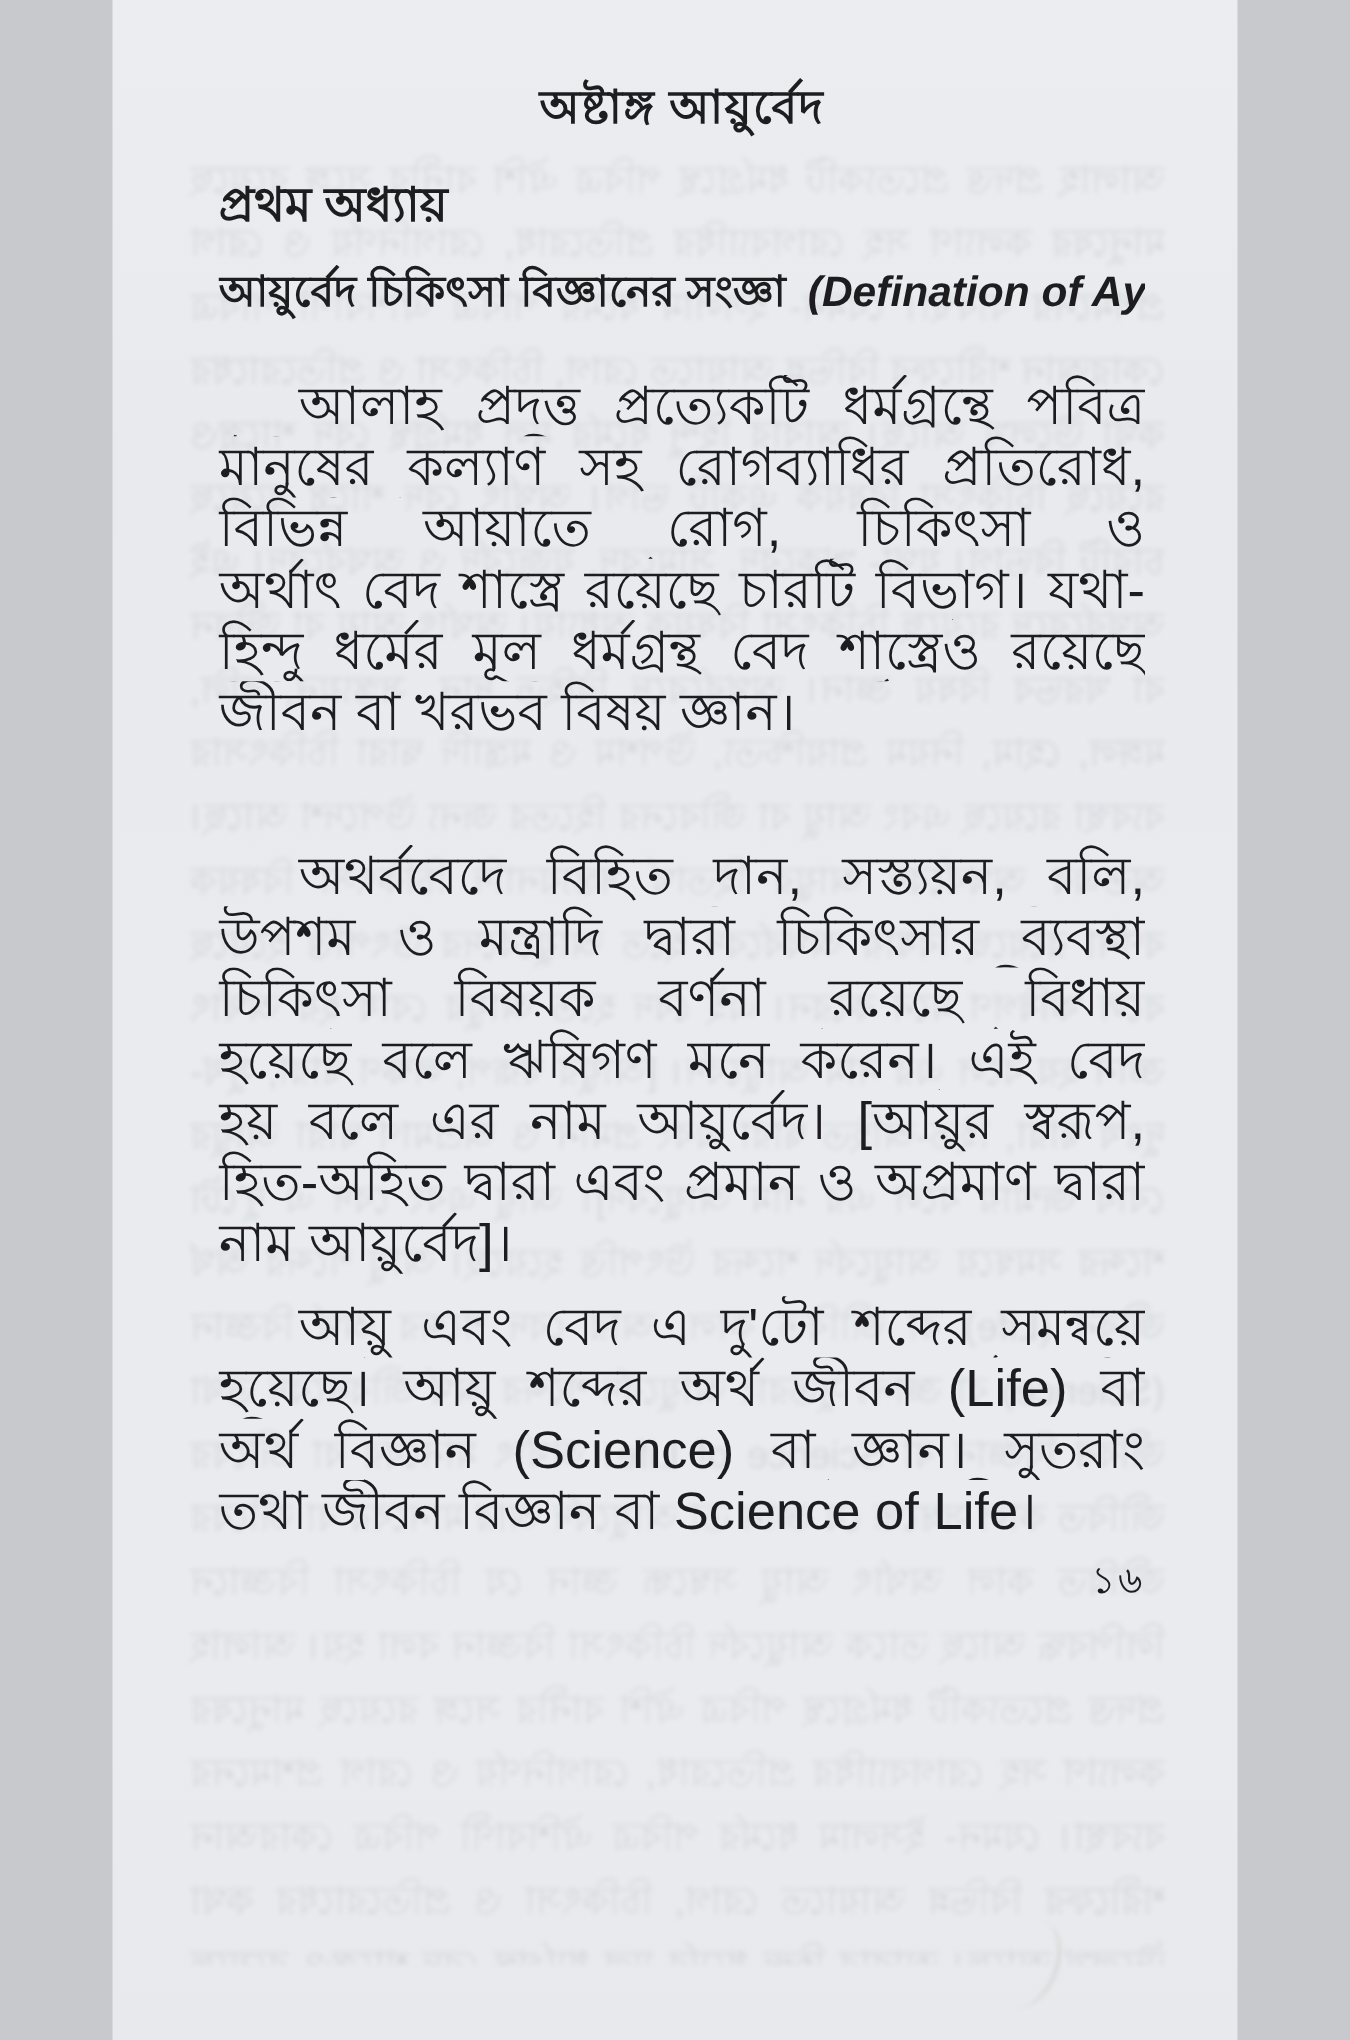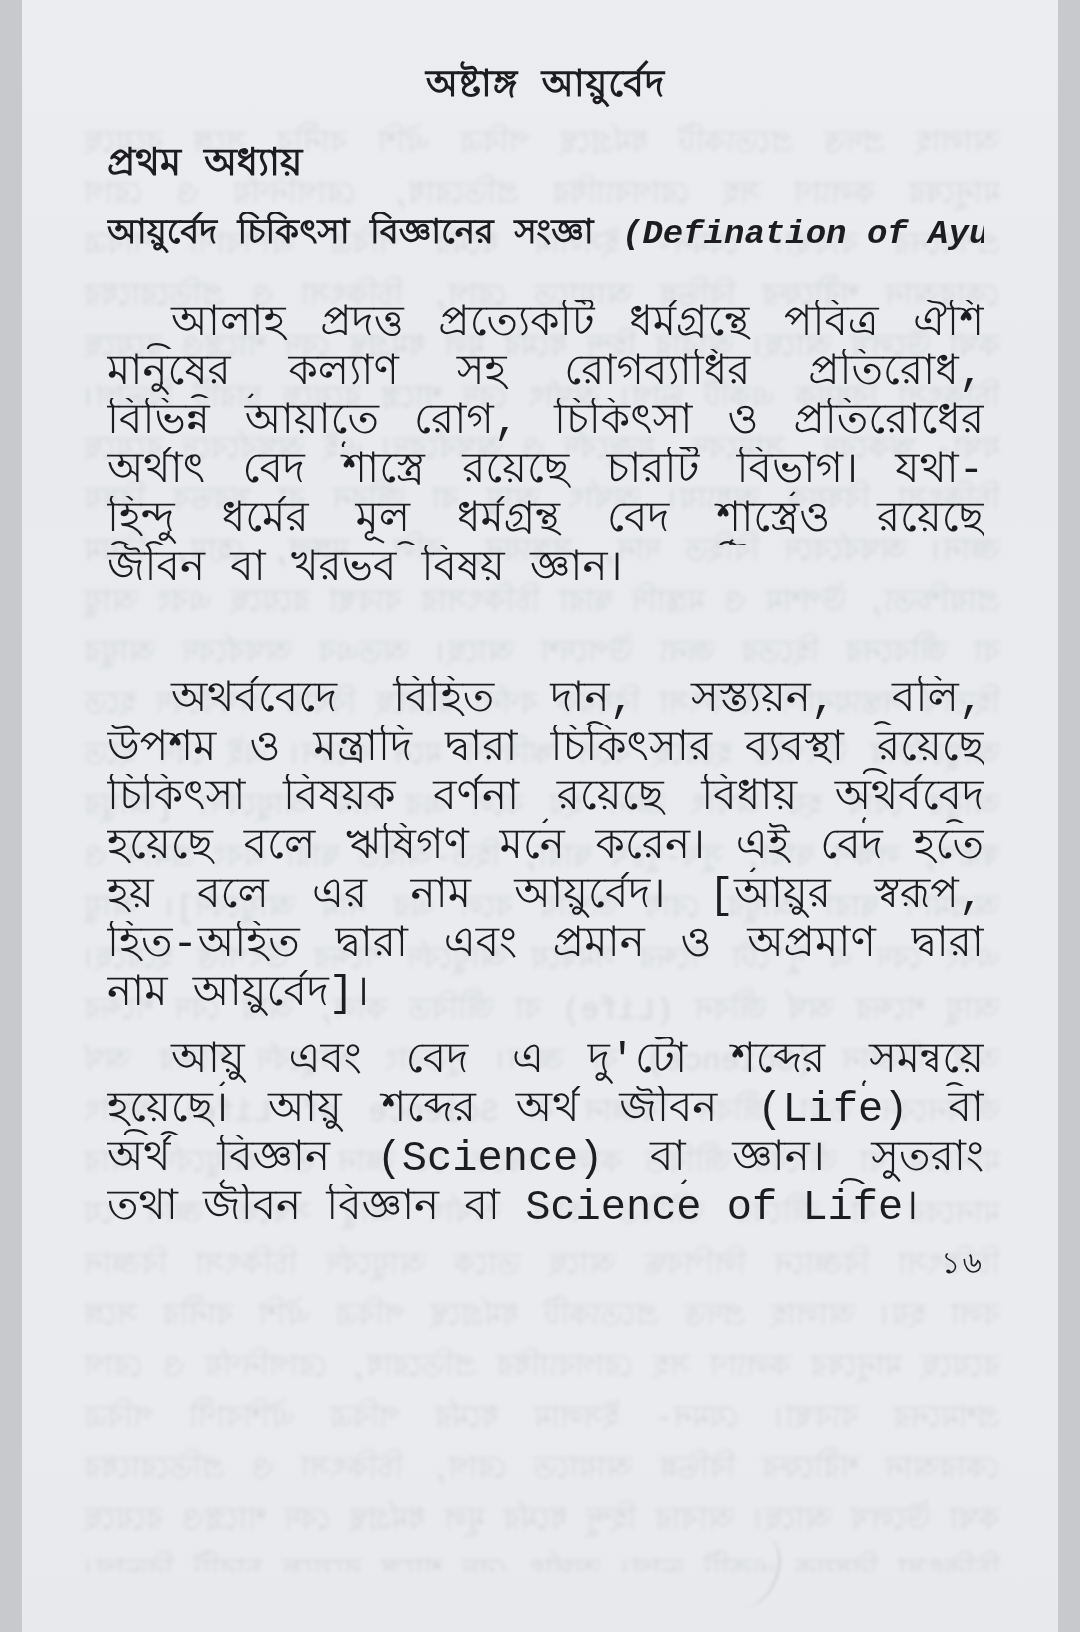--- a/index.html
+++ b/index.html
@@ -1,23 +1,23 @@
 <!DOCTYPE html>
 <html lang="bn"><head>
 <meta charset="utf-8">
 <style>
   html, body { margin: 0; padding: 0; background: #c8c9cc; }
 
   .page {
     position: relative;
-    width: 1036px;
+    width: 900px;
     height: 1632px;
     margin: 0 auto;
     background: linear-gradient(180deg, #ecedf0 0%, #e8eaed 22%, #e9ebee 55%, #eaebee 85%, #e7e9ec 100%);
-    font-family: Liberation Mono, monospace;
+    font-family: Liberation Sans, sans-serif;
     color: #1d1d20;
     overflow: hidden;
   }
 
   
   .ghost {
     position: absolute;
     top: 118px; left: 62px; right: 58px; bottom: 60px;
     transform: scaleX(-1);
     filter: blur(2.2px);

